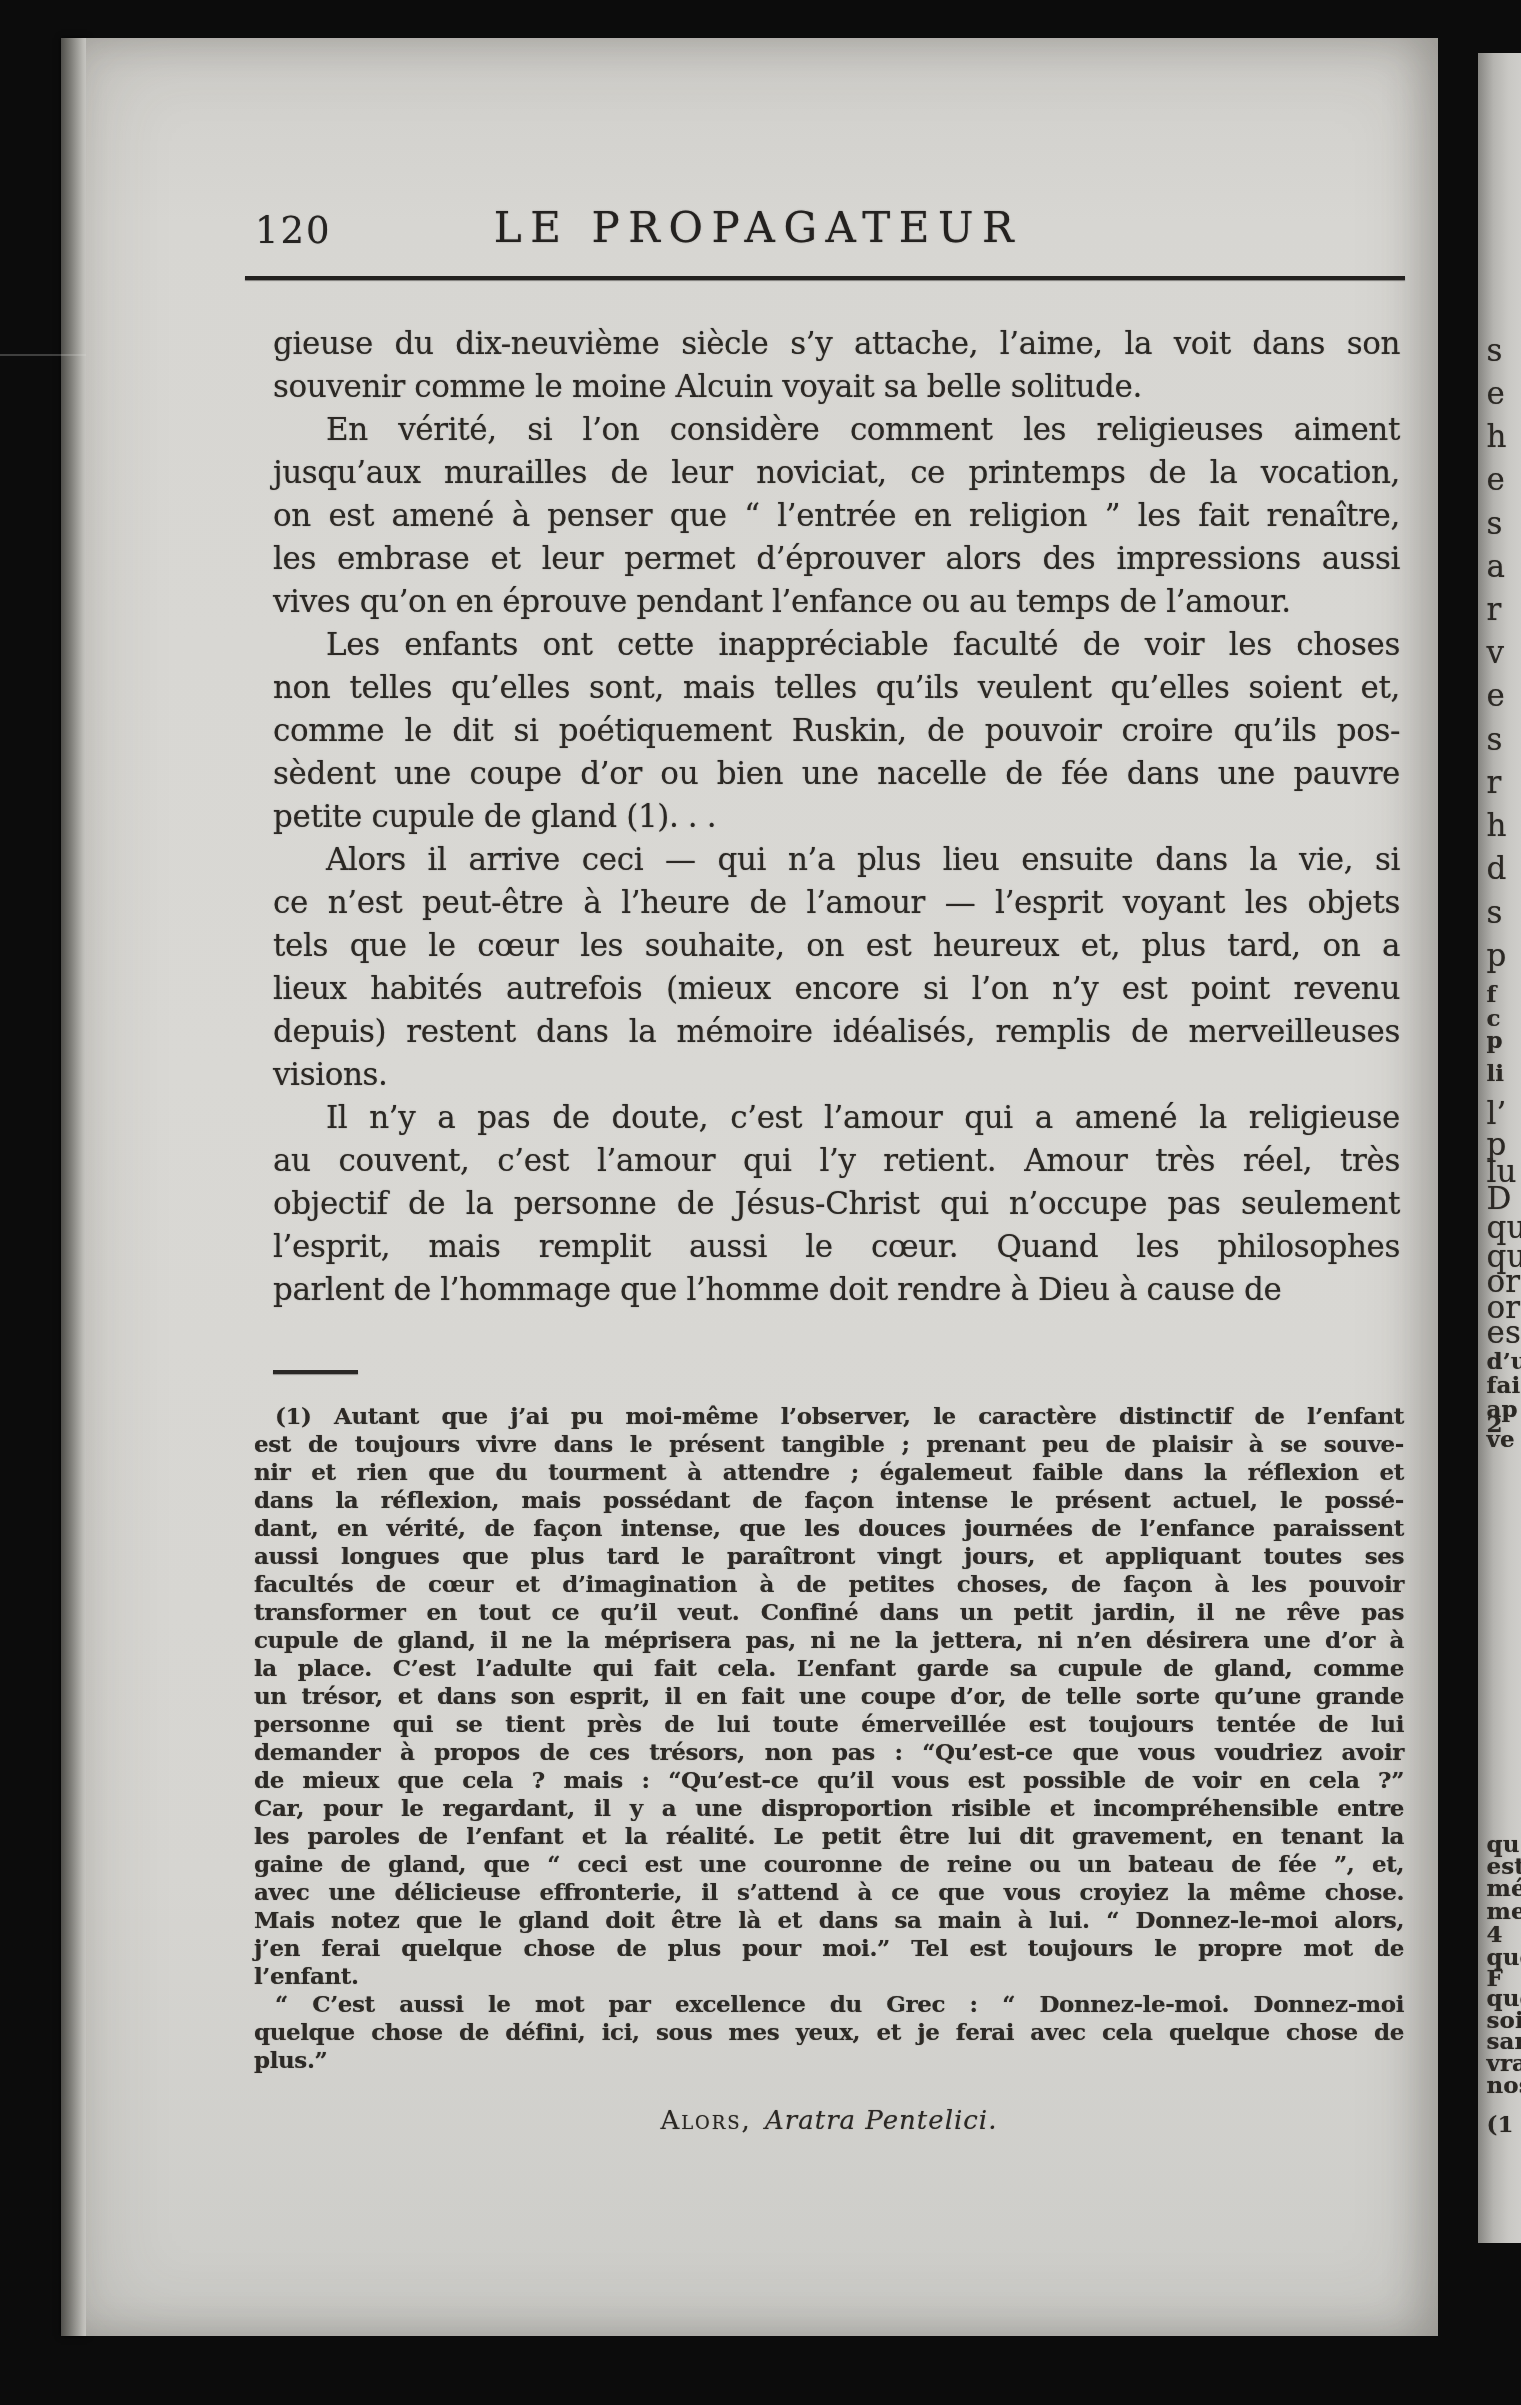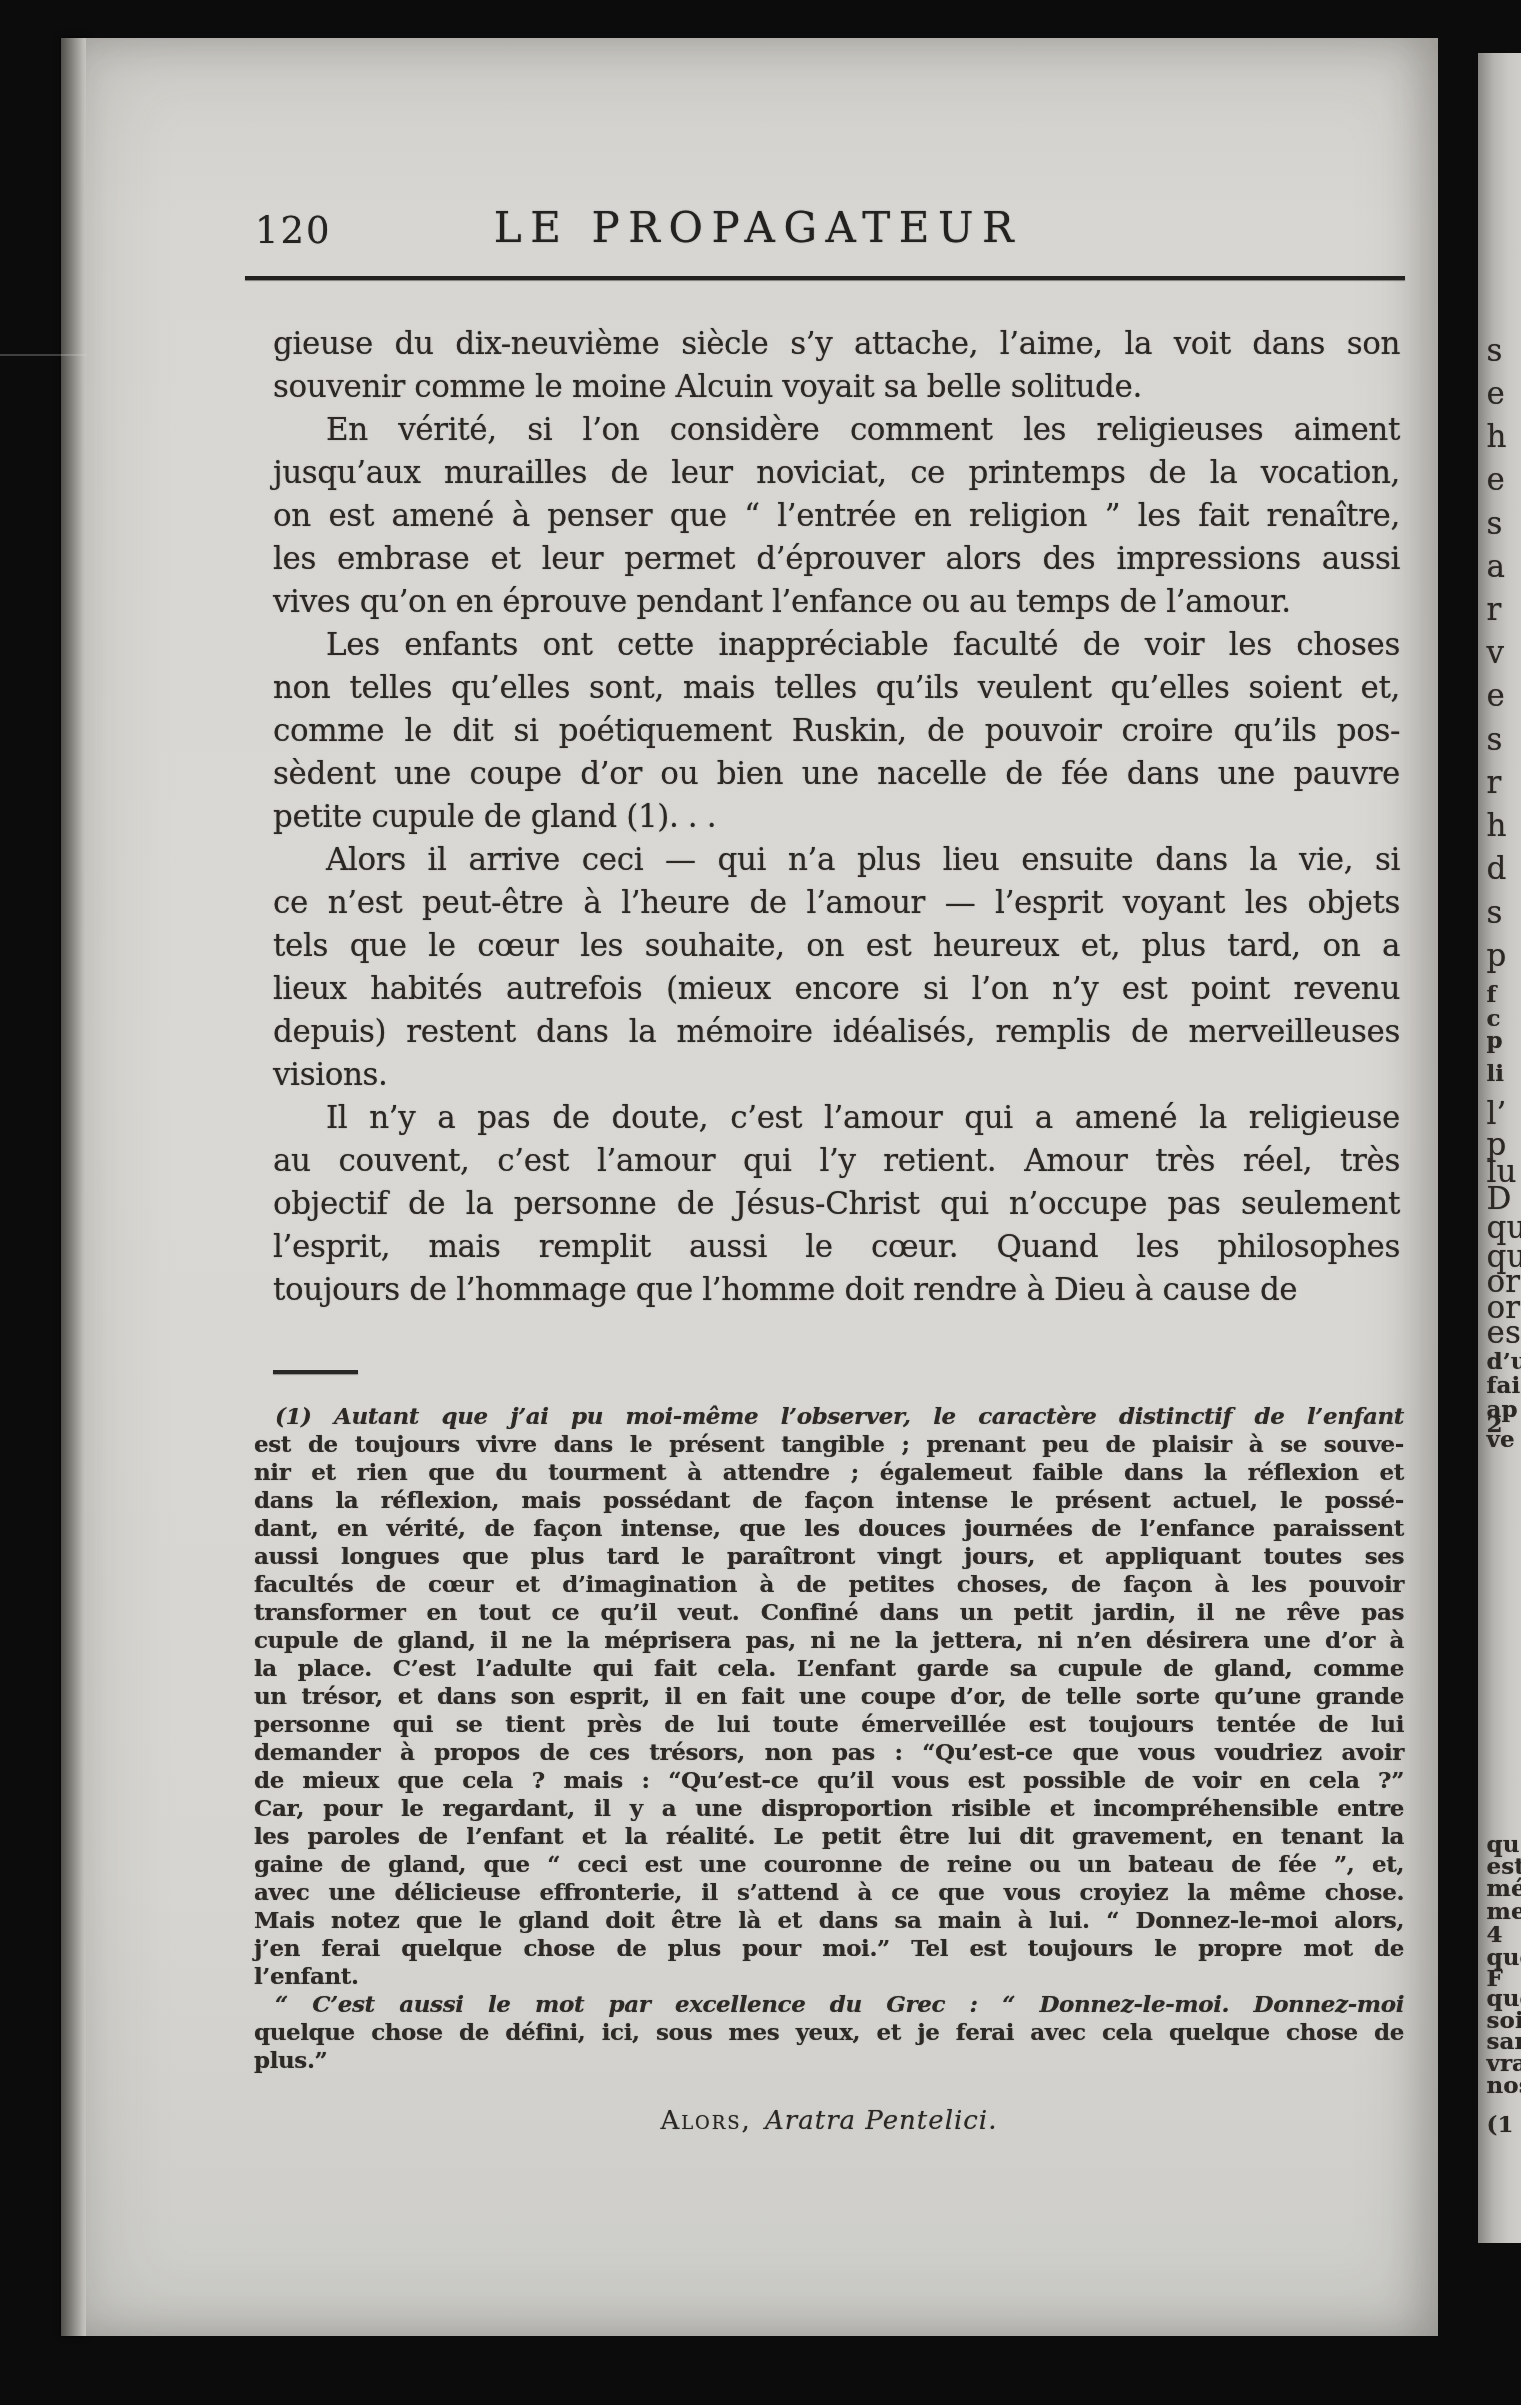--- a/index.html
+++ b/index.html
@@ -53,21 +53,21 @@
   .footnote-rule{
     position:absolute;left:187px;top:1332px;width:85px;height:3.8px;
     background:#2a2826;box-shadow:0 1px 1px rgba(40,38,36,.4);
   }
   .footnote{
     position:absolute;left:168px;top:1364px;width:1150px;
     font-size:23px;line-height:28px;font-weight:bold;letter-spacing:-0.4px;
     color:#2d2a26;text-shadow:0 0 1px rgba(45,42,38,.5);
   }
   .footnote .line{height:28px;}
-  .footnote .line.ind{text-indent:21px;font-style:italic;}
+  .footnote .line.ind{text-indent:21px;}
   .attribution{
     position:absolute;left:743px;top:2067px;transform:translateX(-50%);
     font-size:26px;white-space:nowrap;color:#2b2824;
     text-shadow:0 0 1px rgba(43,40,36,.55);
   }
   .attribution .author{font-variant:small-caps;letter-spacing:1.9px;}
   .attribution .work{font-style:italic;margin-left:13.4px;letter-spacing:1px;}
   
   .facing{
     position:absolute;left:1478px;top:53px;width:44px;height:2190px;
@@ -108,21 +108,21 @@
       <div class="line jl ind">Alors il arrive ceci — qui n’a plus lieu ensuite dans la vie, si</div>
       <div class="line jl">ce n’est peut-être à l’heure de l’amour — l’esprit voyant les objets</div>
       <div class="line jl">tels que le cœur  les souhaite, on est heureux et, plus tard, on a</div>
       <div class="line jl">lieux habités autrefois (mieux encore si l’on n’y est point revenu</div>
       <div class="line jl">depuis) restent dans la mémoire idéalisés, remplis de merveilleuses</div>
       <div class="line">visions.</div>
       <div class="line jl ind">Il n’y a pas de doute, c’est l’amour qui a amené la religieuse</div>
       <div class="line jl">au couvent, c’est l’amour qui l’y retient.  Amour très réel, très</div>
       <div class="line jl">objectif de la personne de Jésus-Christ qui n’occupe pas seulement</div>
       <div class="line jl">l’esprit, mais remplit aussi le cœur.  Quand les philosophes</div>
-      <div class="line">toujours de l’hommage que l’homme doit rendre à Dieu à cause de</div>
+      <div class="line">parlent de l’hommage que l’homme doit rendre à Dieu à cause de</div>
     </div>
 
   <div class="footnote-rule"></div>
   <div class="footnote">
       <div class="line jl ind">(1) Autant que j’ai pu moi-même l’observer, le caractère distinctif de l’enfant</div>
       <div class="line jl">est de toujours vivre dans le présent tangible ; prenant peu de plaisir à se souve-</div>
       <div class="line jl">nir et rien que du tourment à attendre ; égalemeut faible dans la réflexion et</div>
       <div class="line jl">dans la réflexion, mais possédant de façon intense le présent actuel, le possé-</div>
       <div class="line jl">dant, en vérité, de façon intense, que les douces journées de l’enfance paraissent</div>
       <div class="line jl">aussi longues que plus tard le paraîtront vingt jours, et appliquant toutes ses</div>

